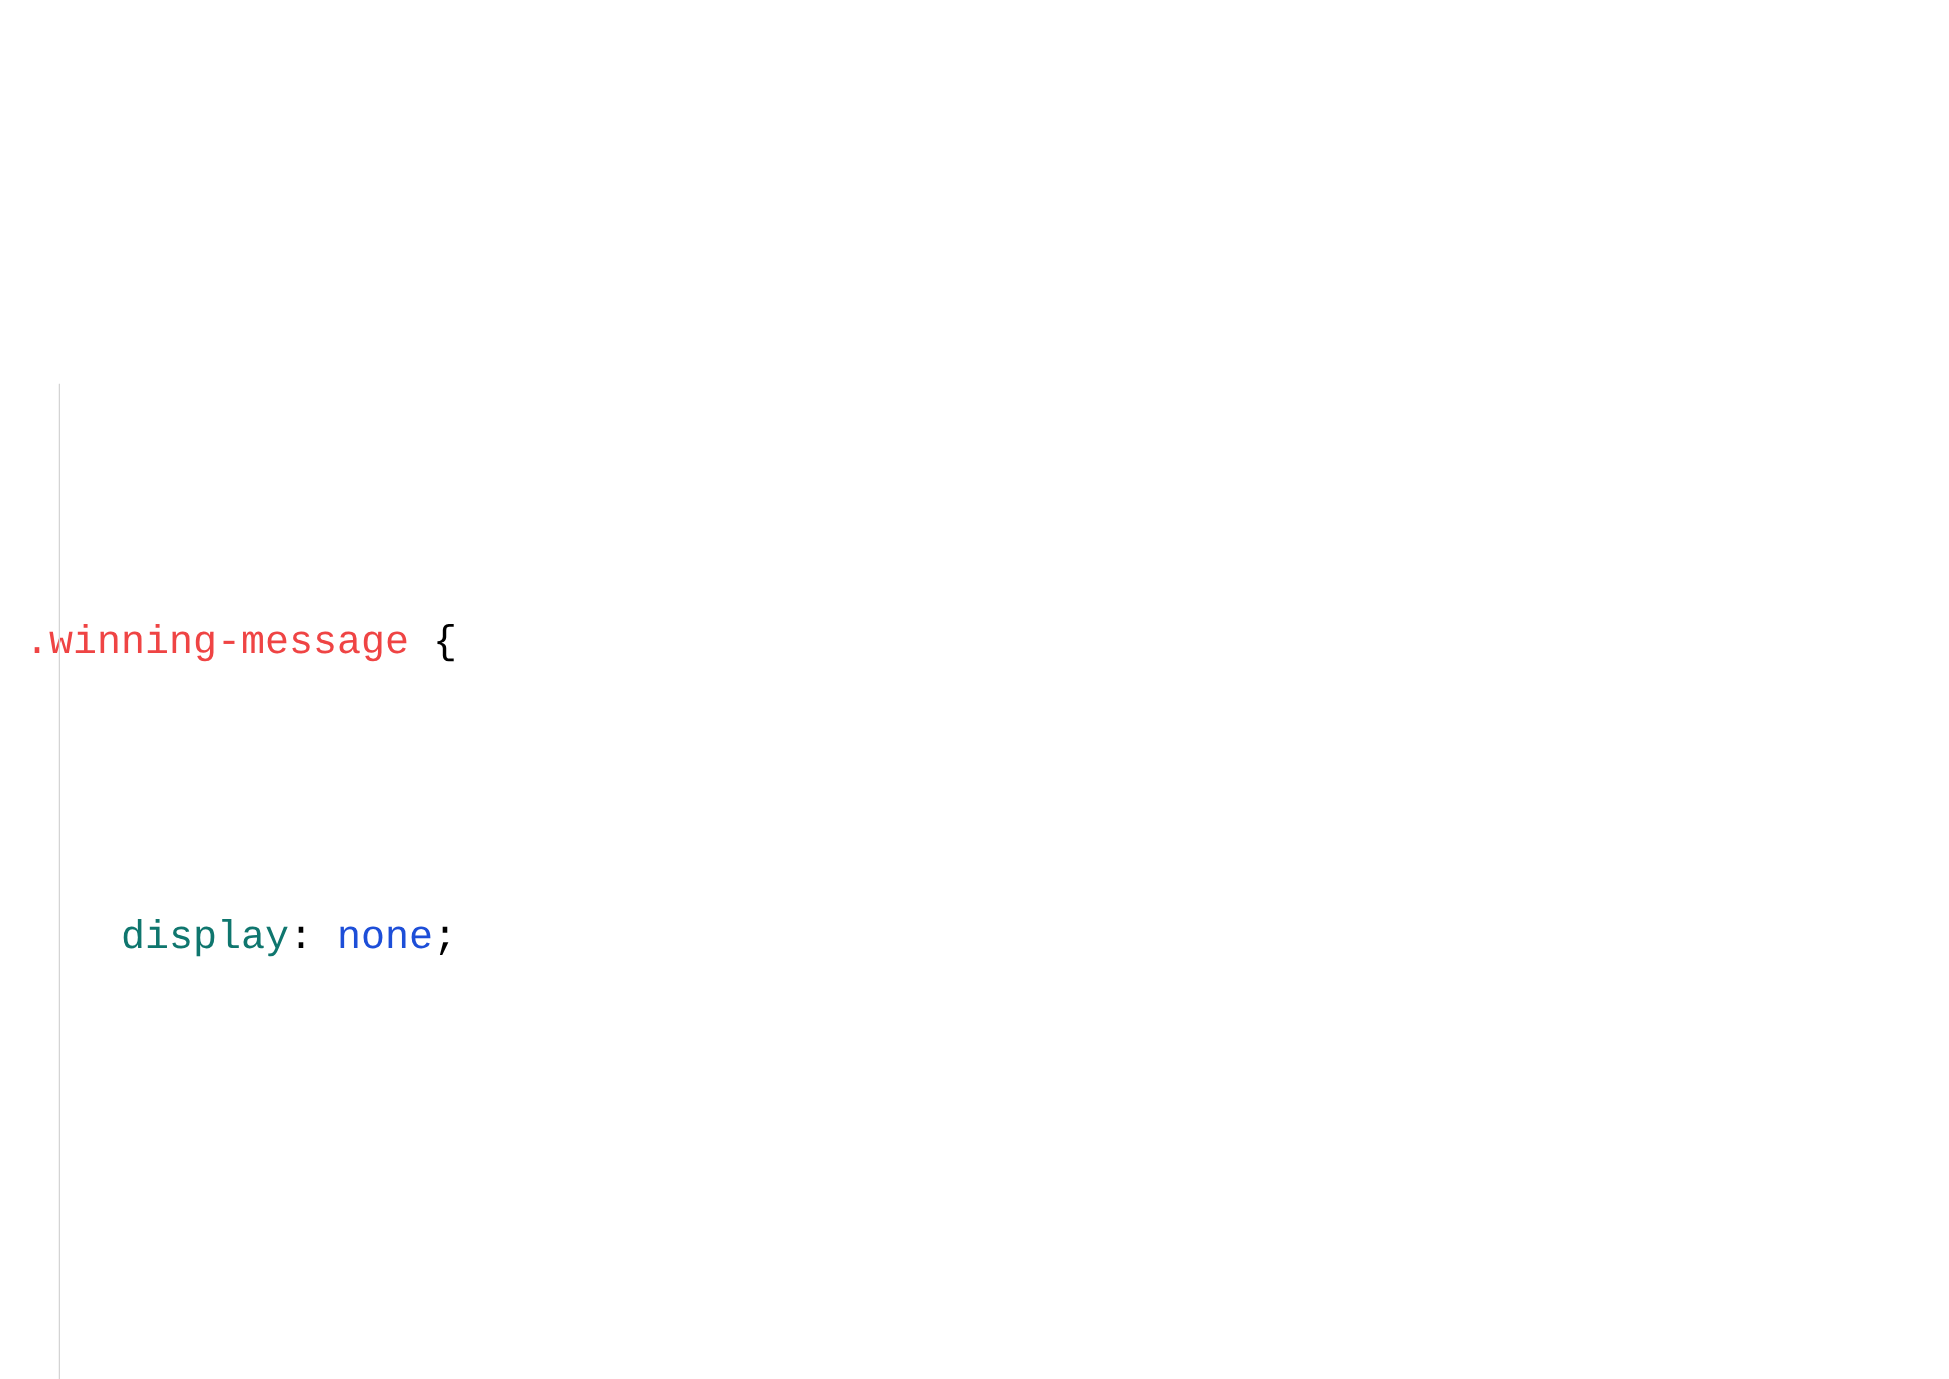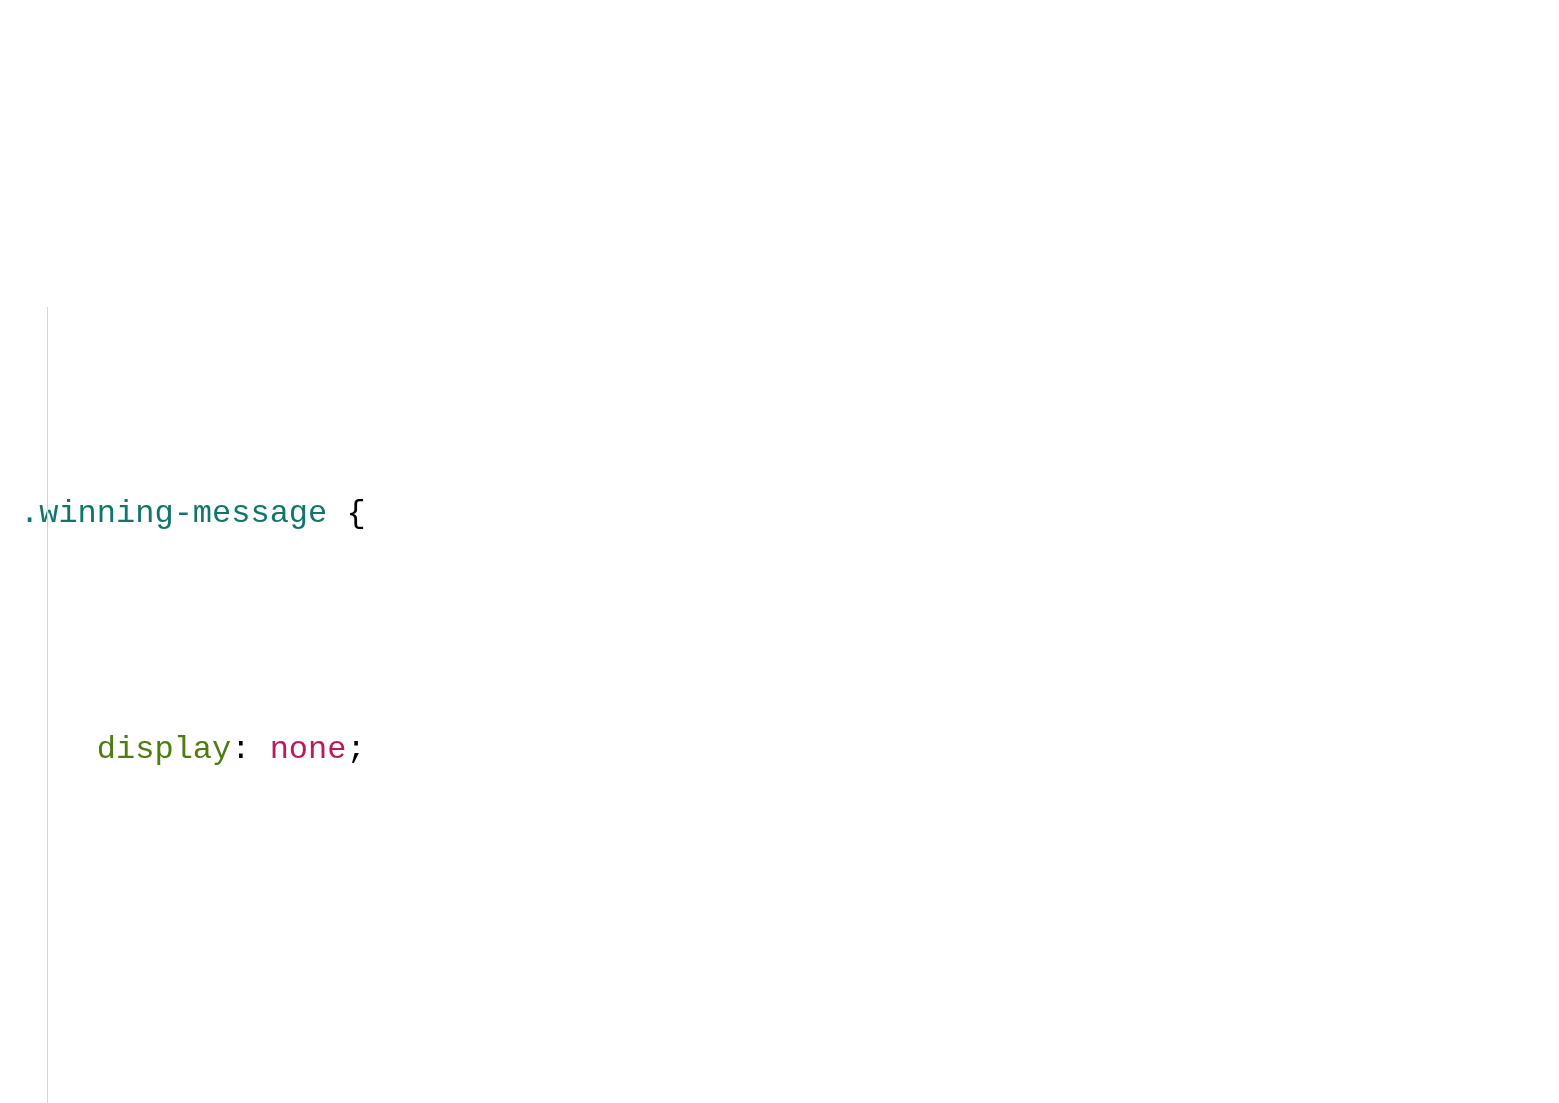--- a/index.html
+++ b/index.html
@@ -23,25 +23,25 @@
       position: absolute;
       left: 27px;
       top: 60px;
       bottom: 60px;
       width: 1px;
       background: #d4d4d4;
     }
     .line {
       display: block;
     }
-    .selector { color: #0f766e; }
+    .selector { color: #ef4444; }
     .brace { color: #000000; }
-    .property { color: #4d7c0f; }
+    .property { color: #0f766e; }
     .colon { color: #000000; }
-    .value-keyword { color: #be185d; }
+    .value-keyword { color: #1d4ed8; }
     .semicolon { color: #000000; }
     .indent {
       display: inline-block;
       width: 4ch;
     }
   </style>
 </head>
 <body>
 
 

